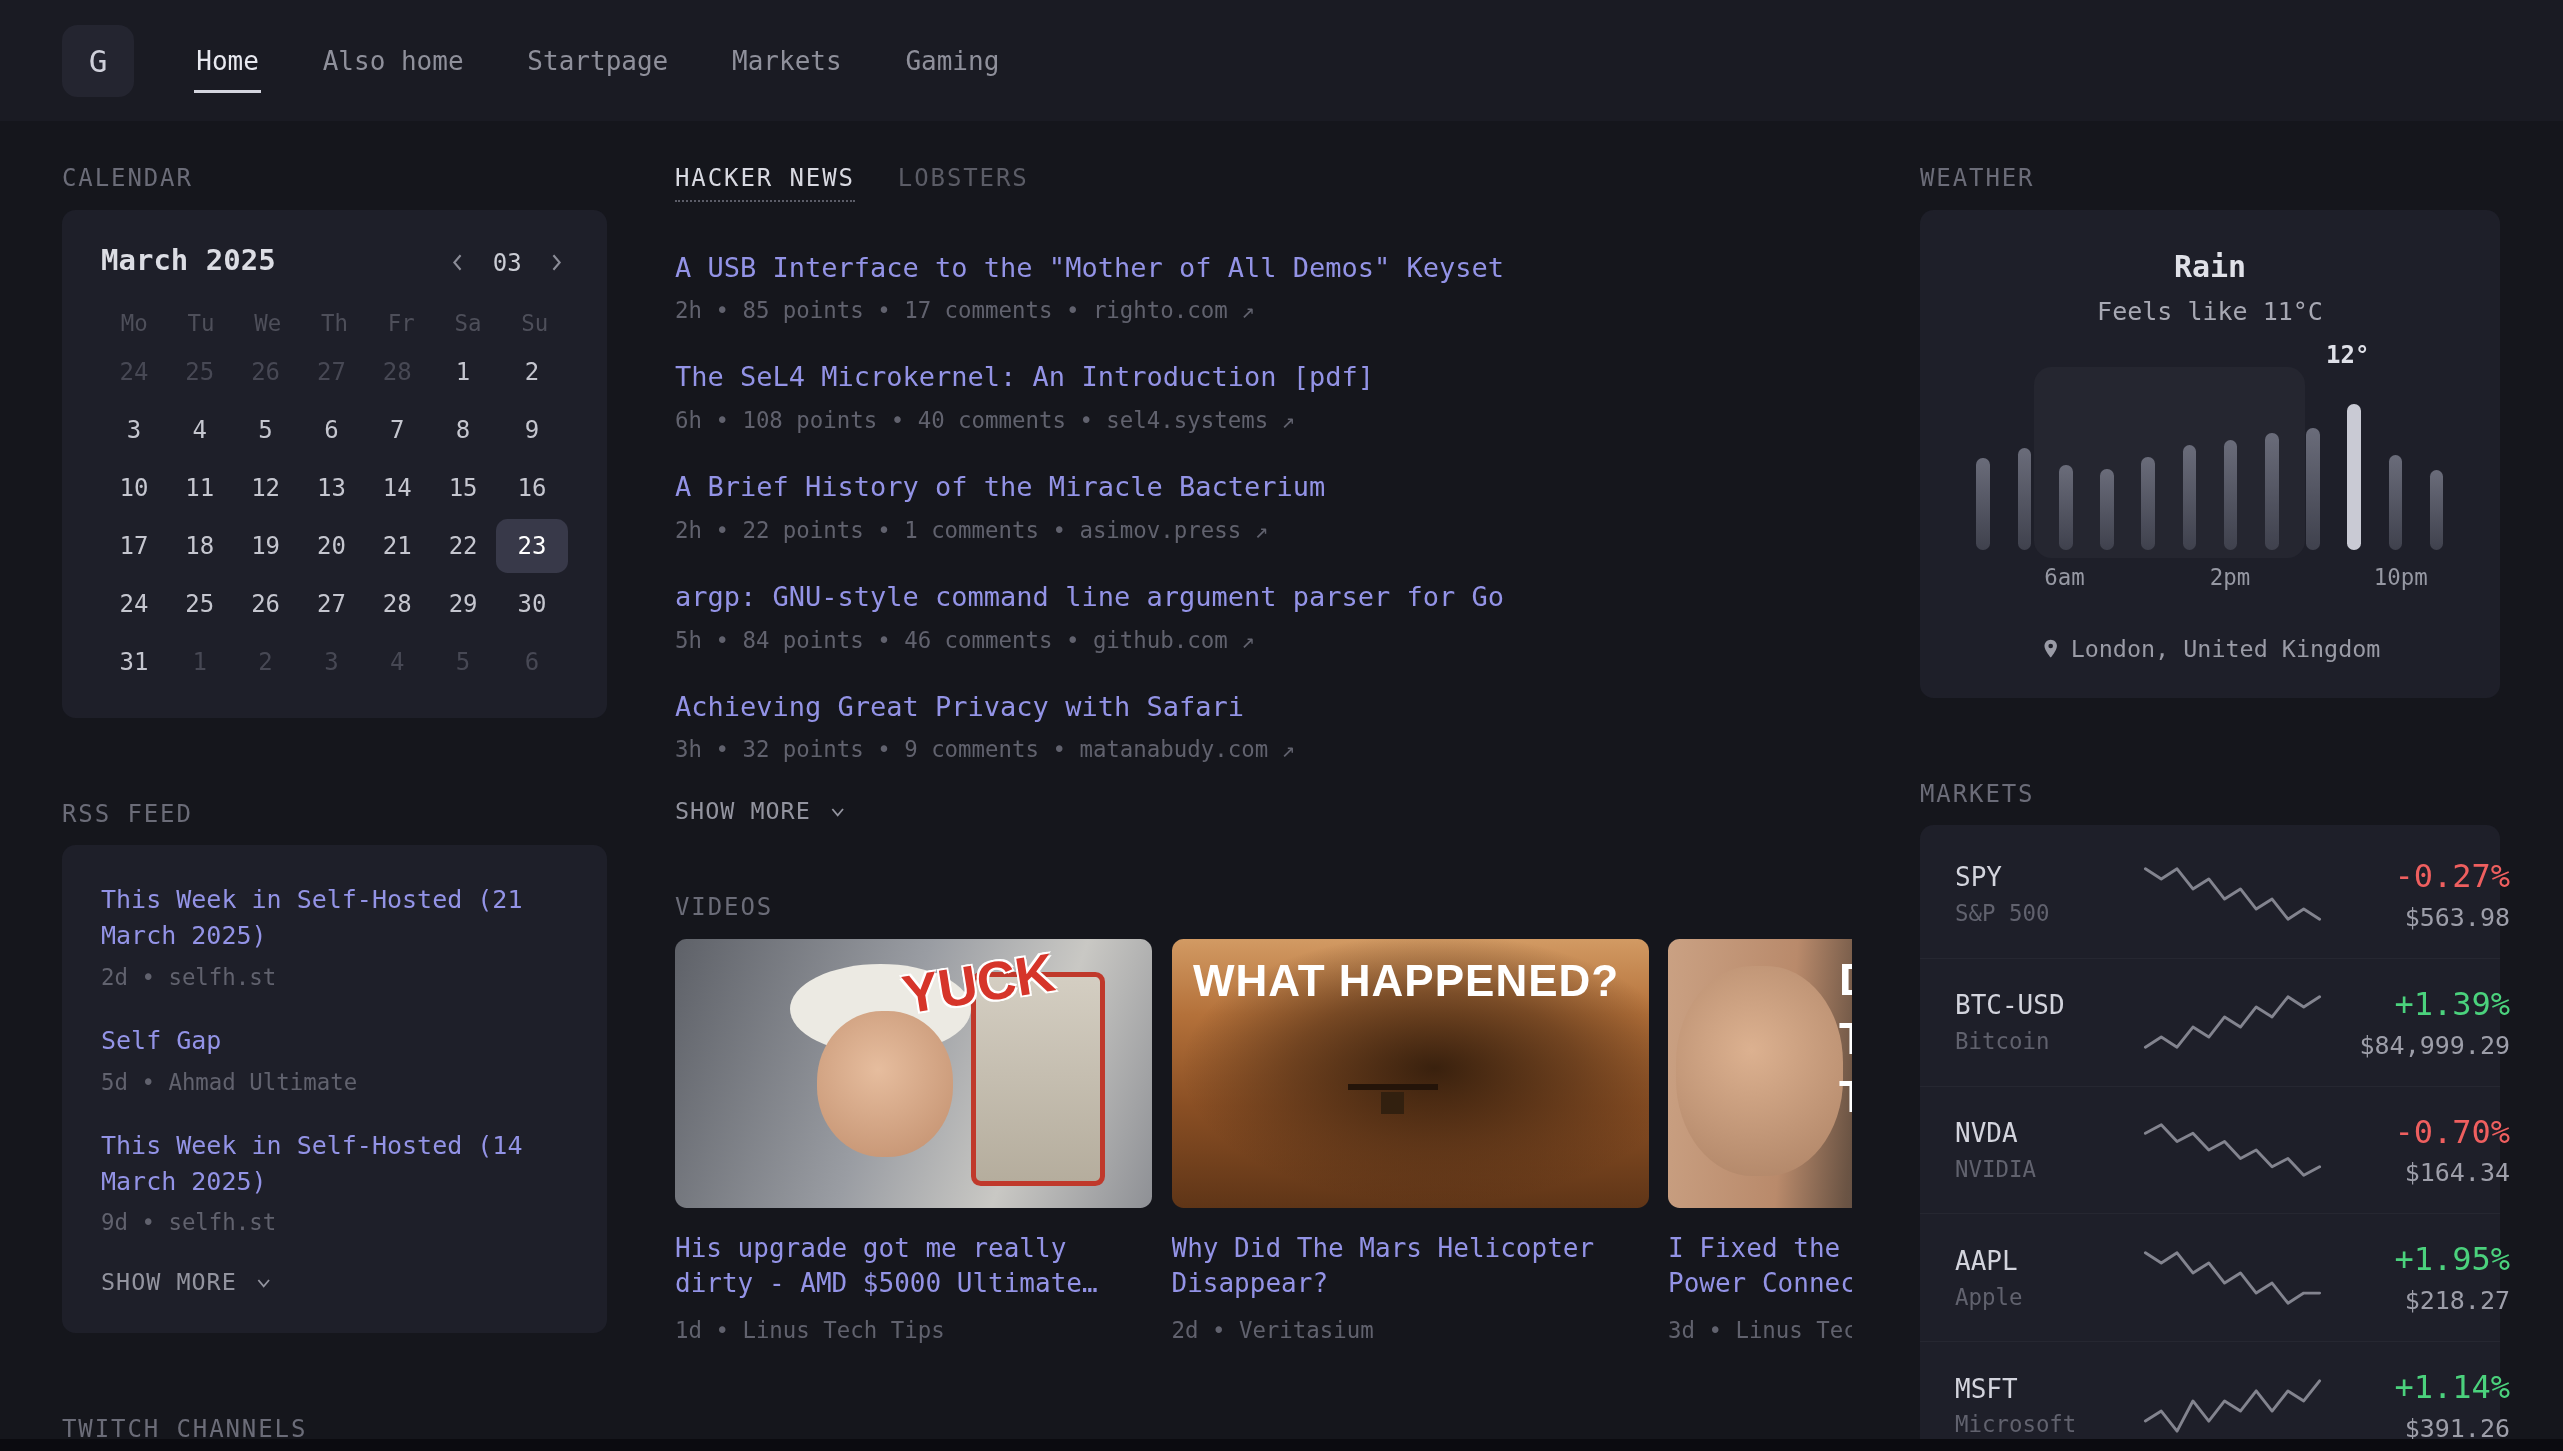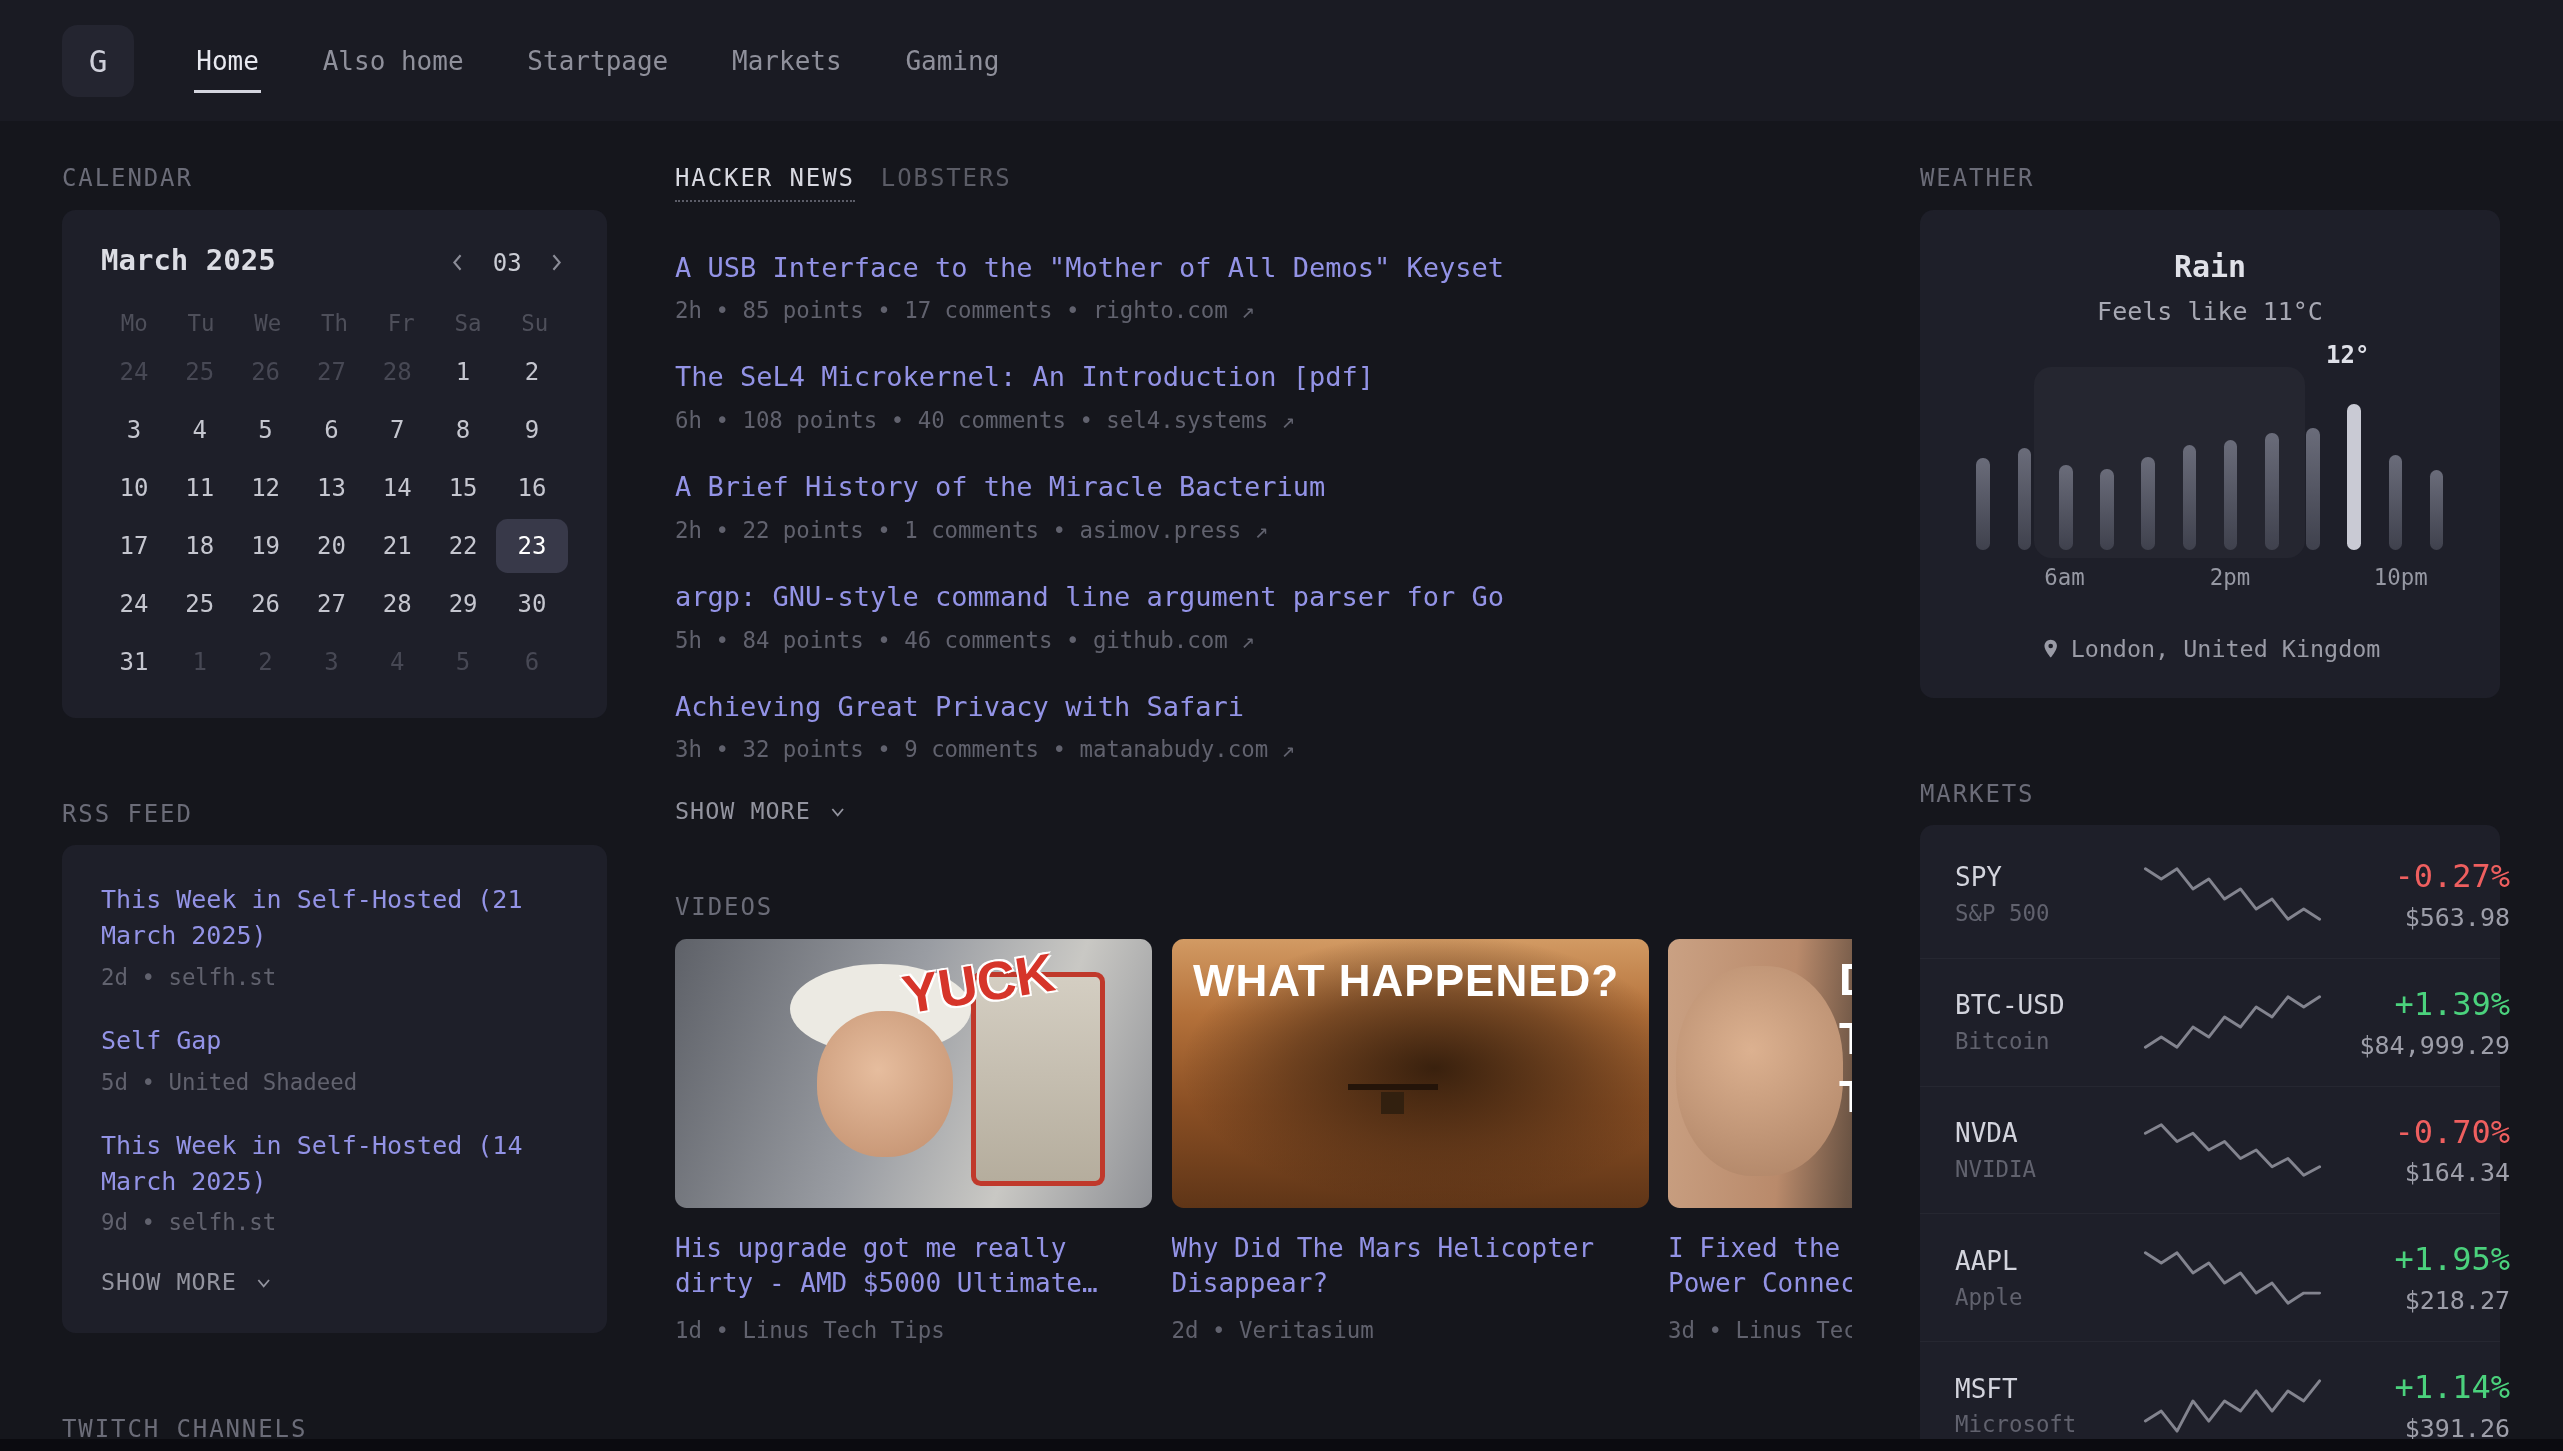--- a/index.html
+++ b/index.html
@@ -44,21 +44,21 @@
 
   
   .rss-card{padding:37px 39px}
   .feed-item{margin-bottom:33px;display:block}
   .feed-title{font-size:25px;line-height:36px;color:var(--accent);text-decoration:none;cursor:pointer;display:block}
   .meta{font-size:22.4px;color:var(--muted);margin-top:9.7px}
   .show-more{background:none;border:none;font-family:inherit;font-size:23.4px;letter-spacing:1px;color:var(--soft);
              display:flex;align-items:center;gap:16px;cursor:pointer}
 
   
-  .feed-tabs{display:flex;gap:26px;align-items:flex-start}
+  .feed-tabs{display:flex;gap:43px;align-items:flex-start}
   .feed-tab{font-size:24px;letter-spacing:1.9px;color:#5b5c66;cursor:pointer;padding-bottom:7.8px}
   .feed-tab.active{color:#d8d9e1;border-bottom:2.9px dotted #5c5d68}
   .news-list{margin-top:47px}
   .news-item{margin-bottom:35px}
   .news-title{font-size:27px;line-height:37px;color:var(--accent);text-decoration:none;cursor:pointer;display:block}
   .news-item .meta{margin-top:11.7px}
   .news-show-more{margin-top:7.8px}
 
   
   .videos-section{margin-top:68px}
@@ -221,21 +221,21 @@
 
     <div class="section">
       <h2 class="sec">RSS FEED</h2>
       <div class="card rss-card">
         <div class="feed-item">
           <a class="feed-title">This Week in Self-Hosted (21 March 2025)</a>
           <div class="meta">2d • selfh.st</div>
         </div>
         <div class="feed-item">
           <a class="feed-title">Self Gap</a>
-          <div class="meta">5d • United Shadeed</div>
+          <div class="meta">5d • Ahmad Ultimate</div>
         </div>
         <div class="feed-item">
           <a class="feed-title">This Week in Self-Hosted (14 March 2025)</a>
           <div class="meta">9d • selfh.st</div>
         </div>
         <button class="show-more">
           <span>SHOW MORE</span>
           <svg width="21.4" height="21.4" viewBox="0 0 24 24">
               <polyline points="6 9 12 16 18 9" fill="none" stroke="currentColor" stroke-width="2"></polyline>
             </svg>

